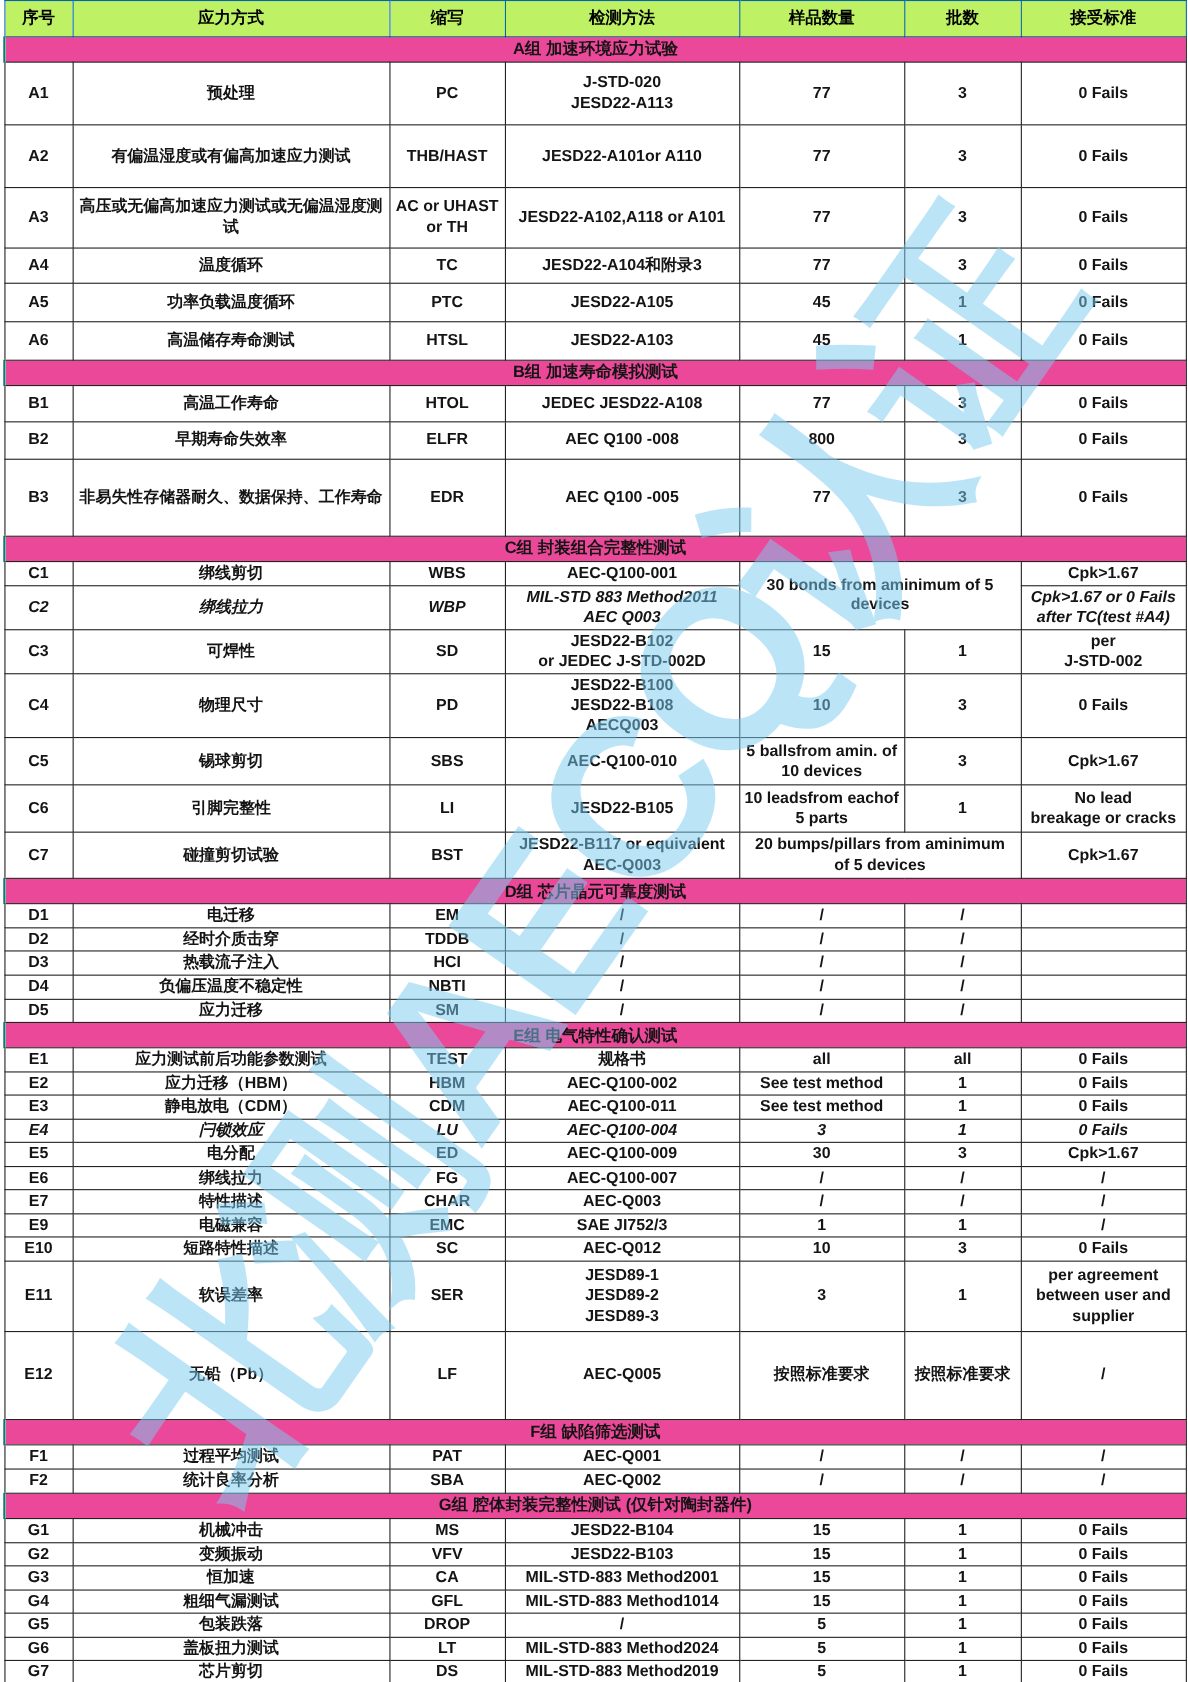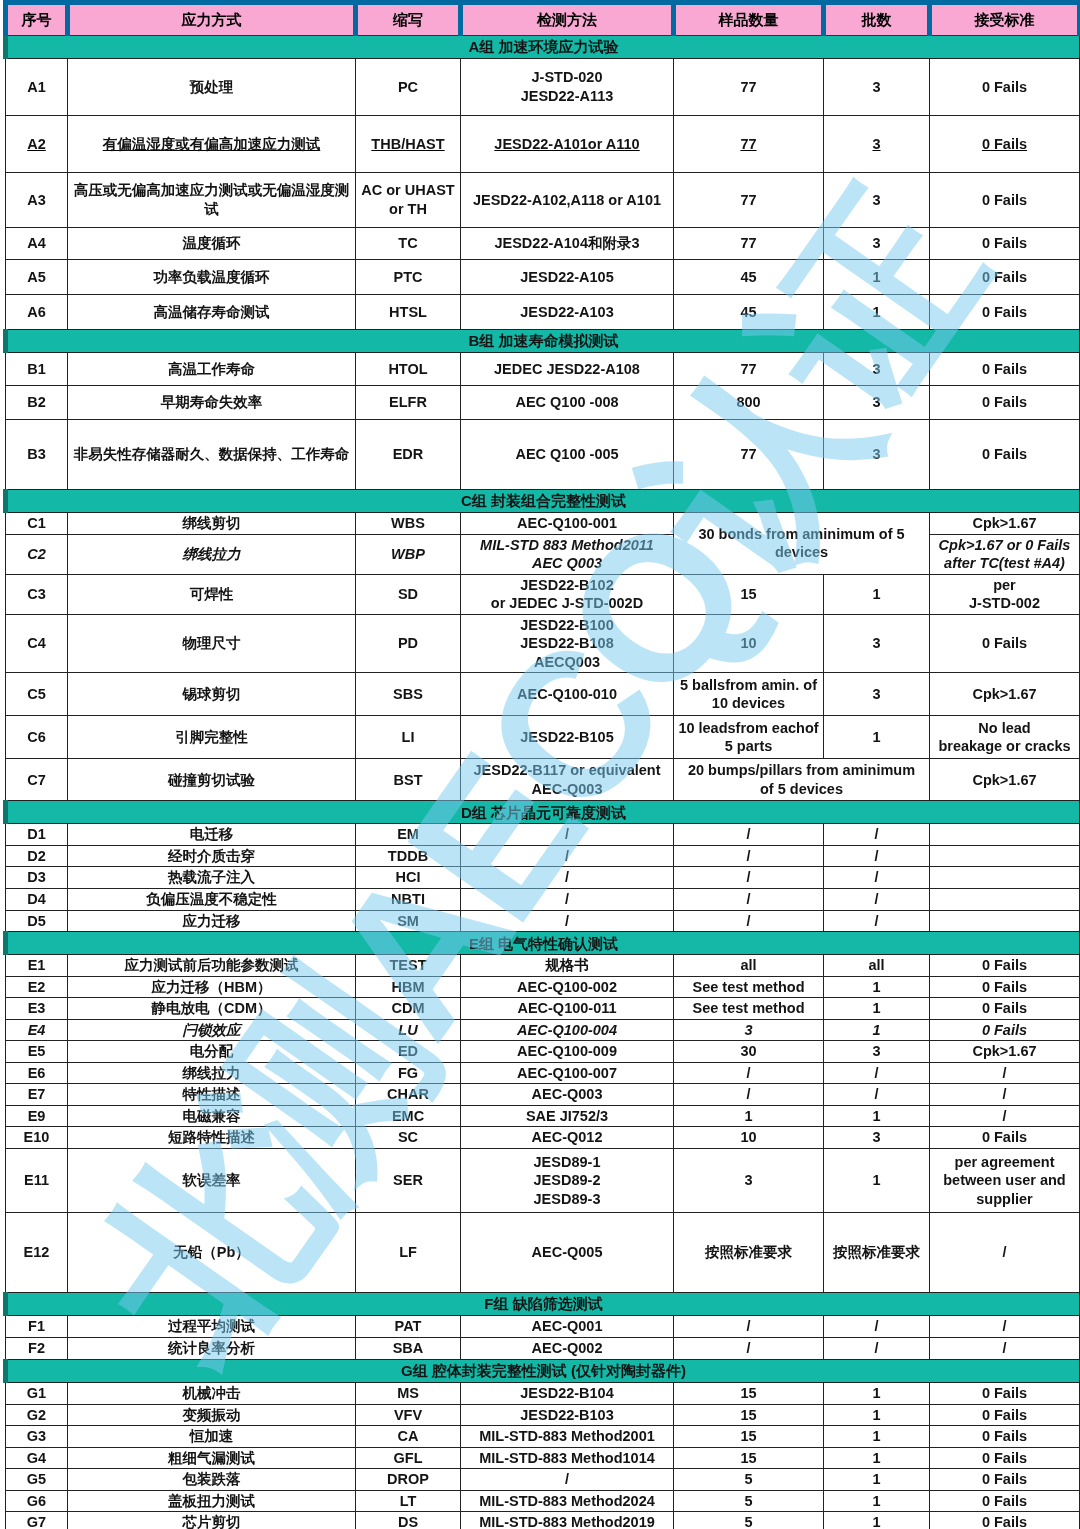--- a/index.html
+++ b/index.html
@@ -22,33 +22,33 @@
     vertical-align:middle;
     font-weight:700;
     color:#141414;
     padding:1px 2px;
     white-space:pre-line;
     line-height:1.28;
     font-size:14.5px;
     overflow:hidden;
   }
   .qtable th{
-    background:#f9a8d4;
-    border:5px solid #0369a1;
+    background:#bef264;
+    border:1px solid #0369a1;
     border-bottom:1px solid #17375E;
     font-size:15px;
     color:#000000;
   }
   tr.header-row{height:33px;}
   tr.group-row{height:23px;}
   tr.group-row td{
     font-size:15px;
-    border-left:5px solid #0f766e;
+    border-left:2px solid #0f766e;
     border-right:1px solid #222;
-    background:#14b8a6;
+    background:#ec4899;
   }
   .watermark{
     position:absolute;
     left:50%;top:51%;
     transform:translate(-50%,-50%) rotate(-55deg);
     font-size:205px;
     font-weight:700;
     letter-spacing:-8px;
     color:#79CBF1;
     opacity:0.5;
@@ -90,21 +90,21 @@
         <tr style="height: 57px;">
           <td>A1</td>
           <td>预处理</td>
           <td>PC</td>
           <td>J-STD-020
 JESD22-A113</td>
           <td>77</td>
           <td>3</td>
           <td>0 Fails</td>
         </tr>
-        <tr style="height: 57px; text-decoration: underline;">
+        <tr style="height: 57px;">
           <td>A2</td>
           <td>有偏温湿度或有偏高加速应力测试</td>
           <td>THB/HAST</td>
           <td>JESD22-A101or A110</td>
           <td>77</td>
           <td>3</td>
           <td>0 Fails</td>
         </tr>
         <tr style="height: 55px;">
           <td>A3</td>

